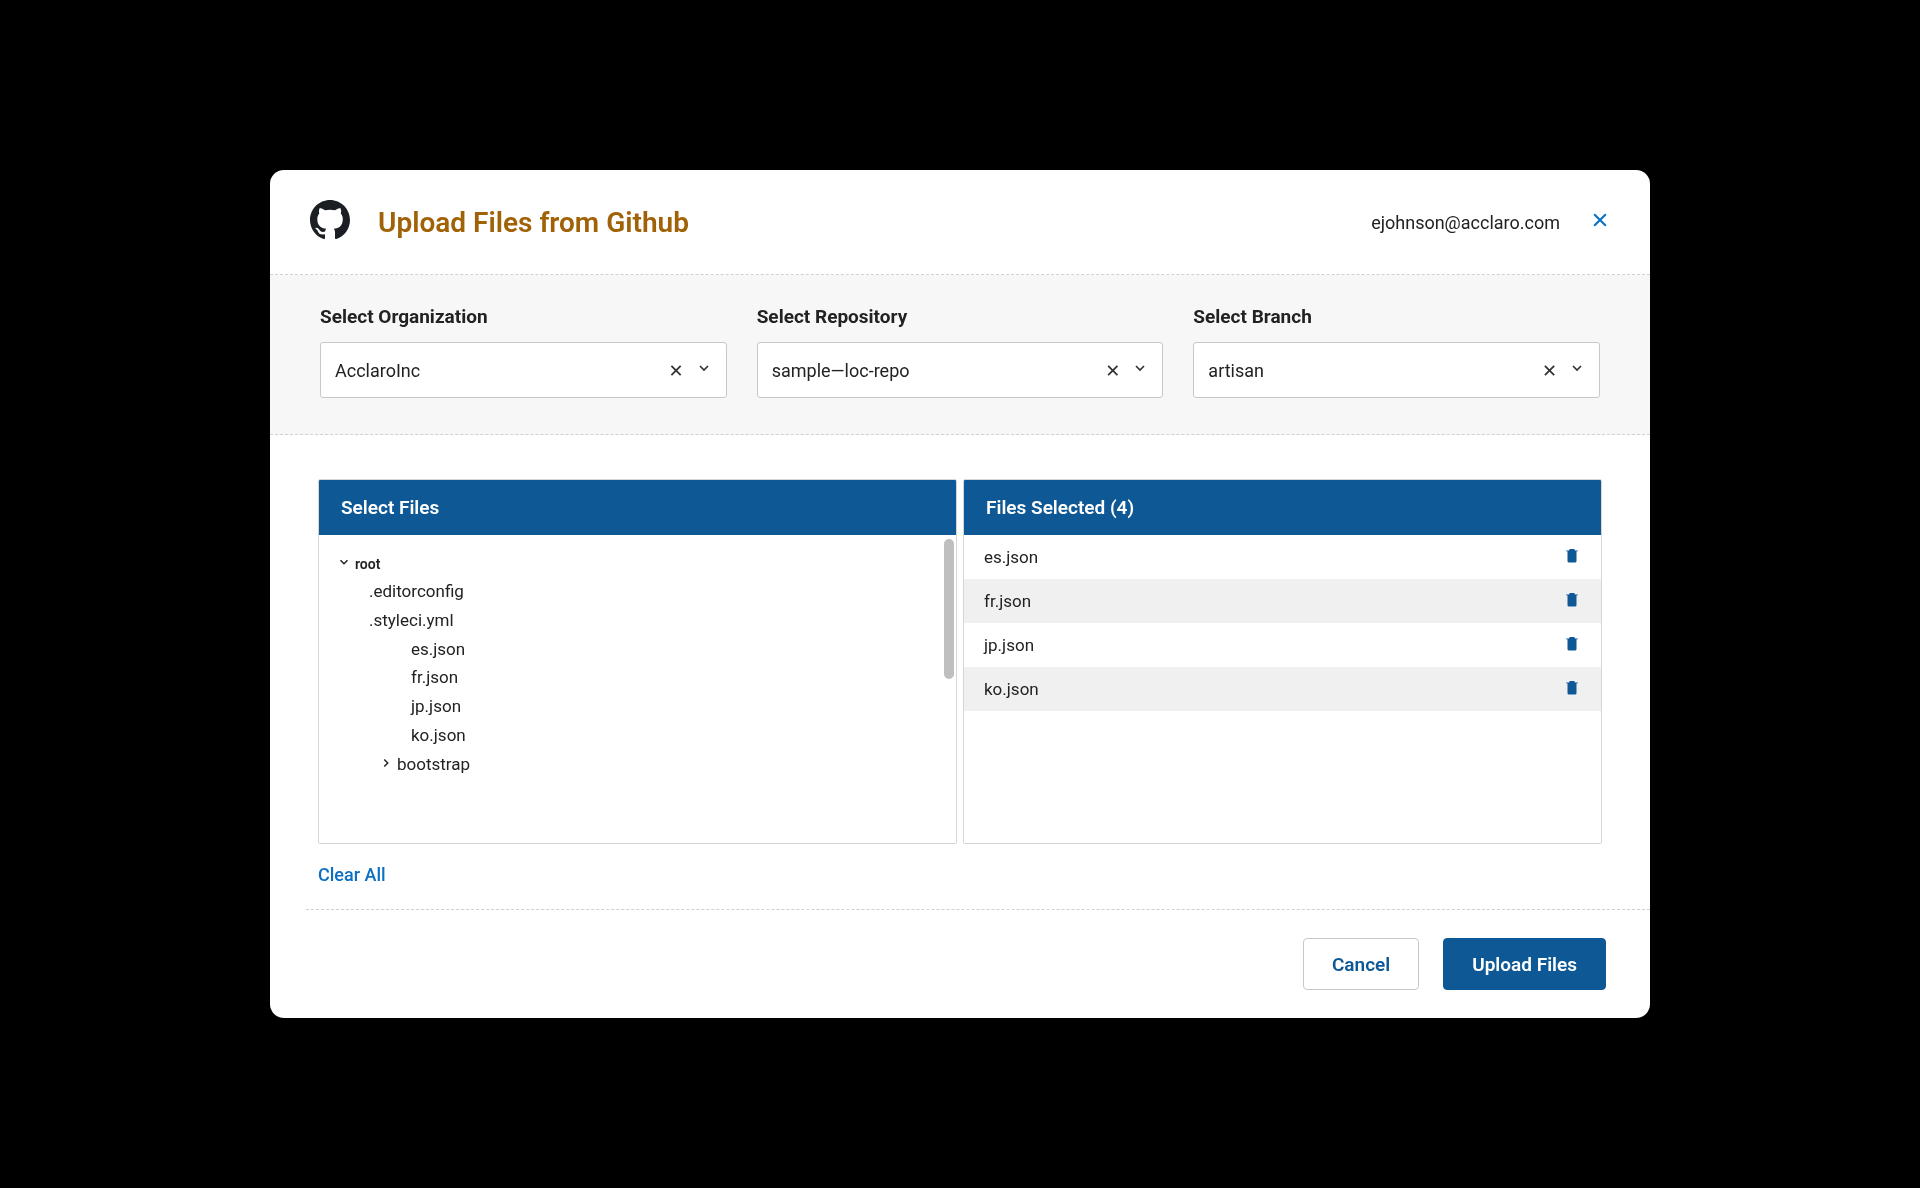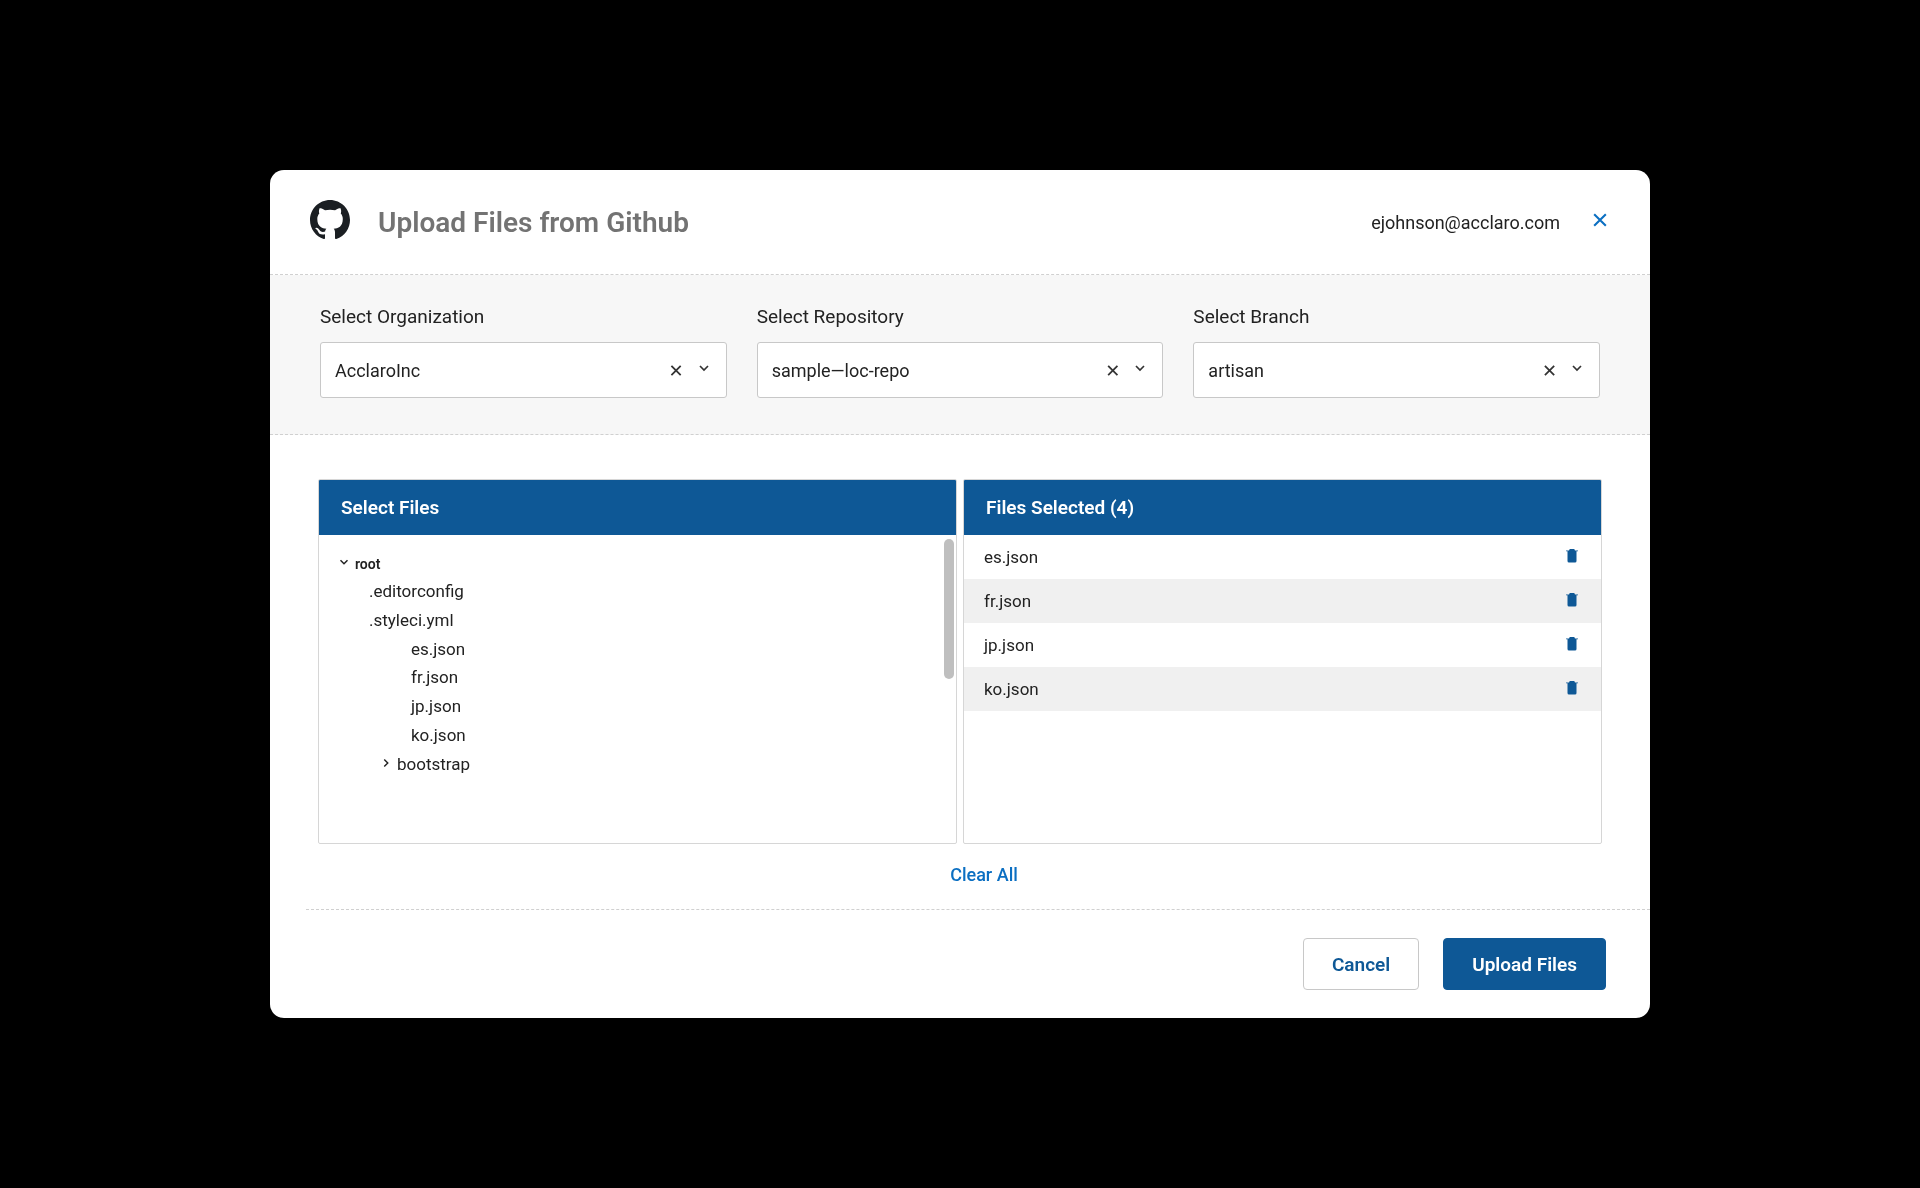--- a/index.html
+++ b/index.html
@@ -25,39 +25,39 @@
     justify-content: space-between;
     padding: 30px 40px 30px 40px;
     border-bottom: 1px dashed #d0d0d0;
   }
   .header-left {
     display: flex;
     align-items: center;
     gap: 28px;
   }
   .github-icon-wrap svg { width: 40px; height: 40px; }
-  .title { font-size: 28px; font-weight: 600; color: #737373; text-align: right; }
+  .title { font-size: 28px; font-weight: 600; color: #a16207; text-align: right; }
   .header-right {
     display: flex;
     align-items: center;
     gap: 30px;
   }
   .user-email { font-size: 18px; color: #222; }
   .close-btn { cursor: pointer; color: #0b6fc2; }
   .close-btn svg { width: 20px; height: 20px; stroke: #0b6fc2; stroke-width: 2.5; }
 
   .selectors {
     background: #f7f7f7;
     padding: 30px 50px 36px 50px;
     display: flex;
     gap: 30px;
     border-bottom: 1px dashed #d0d0d0;
   }
   .select-group { flex: 1; display: flex; flex-direction: column; gap: 14px; }
-  .select-label { font-size: 19px; font-weight: 400; color: #222; }
+  .select-label { font-size: 19px; font-weight: 700; color: #222; }
   .select-box {
     background: #fff;
     border: 1px solid #c8c8c8;
     border-radius: 3px;
     height: 56px;
     display: flex;
     align-items: center;
     padding: 0 14px;
     gap: 8px;
     cursor: pointer;
@@ -129,21 +129,21 @@
     justify-content: space-between;
     padding: 10px 20px;
     font-size: 17px;
     color: #222;
   }
   .selected-row:nth-child(even) { background: #f0f0f0; }
   .trash-icon { cursor: pointer; }
   .trash-icon svg { width: 18px; height: 20px; fill: #0e5896; }
 
   .clear-all-row {
-    text-align: center;
+    text-align: left;
     padding: 8px 0 24px 0;
     margin-left: 48px;
   }
   .clear-all {
     color: #0b6fc2;
     font-size: 18px;
     font-weight: 500;
     cursor: pointer;
     display: inline-block;
   }

